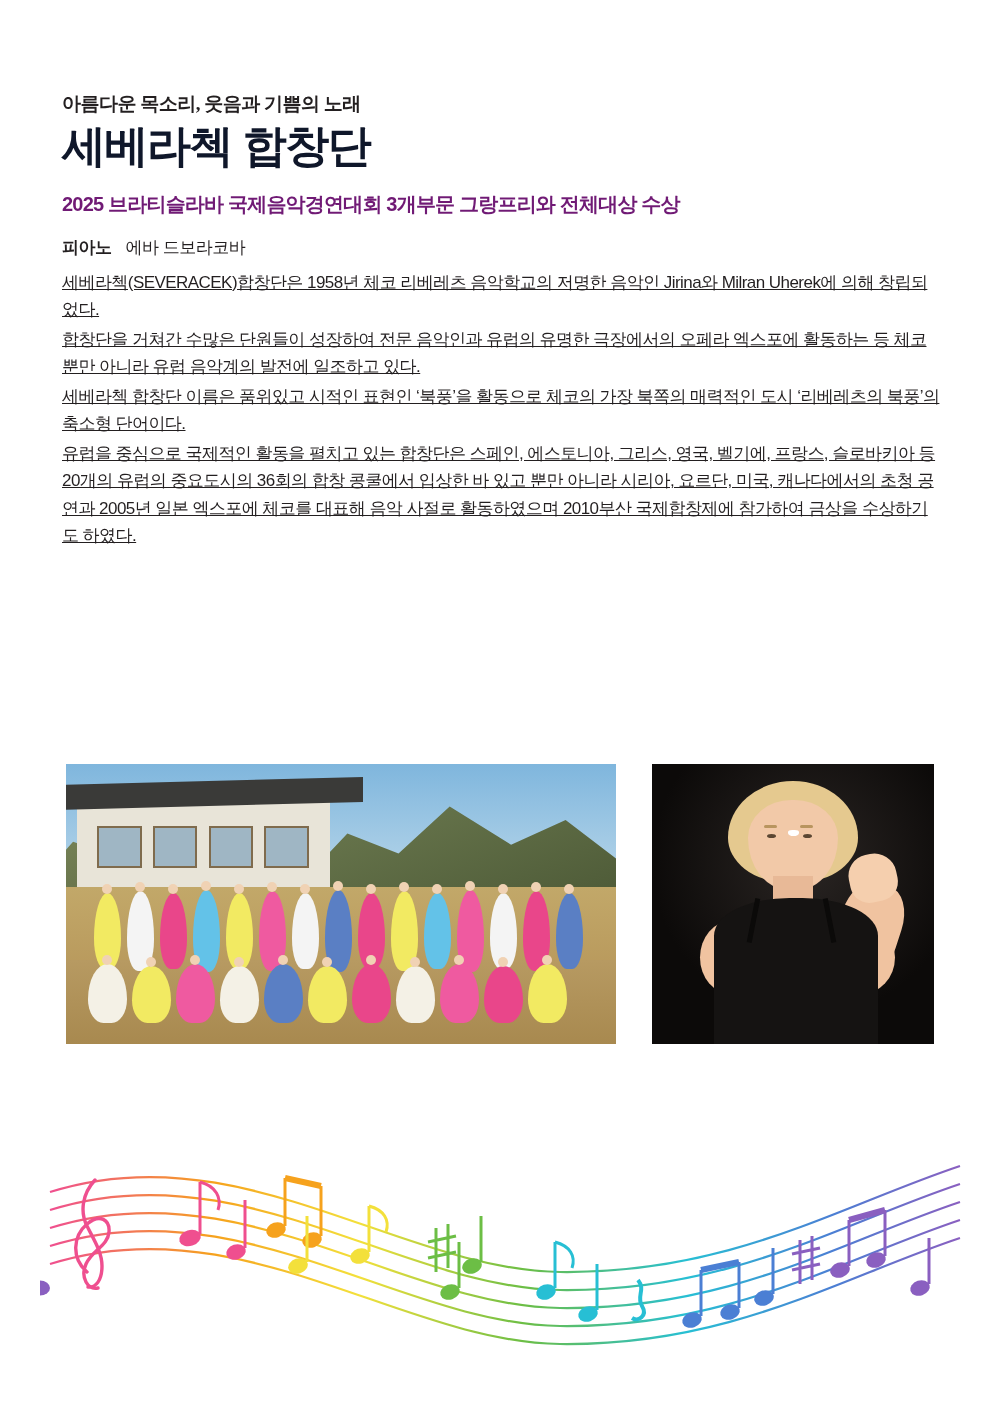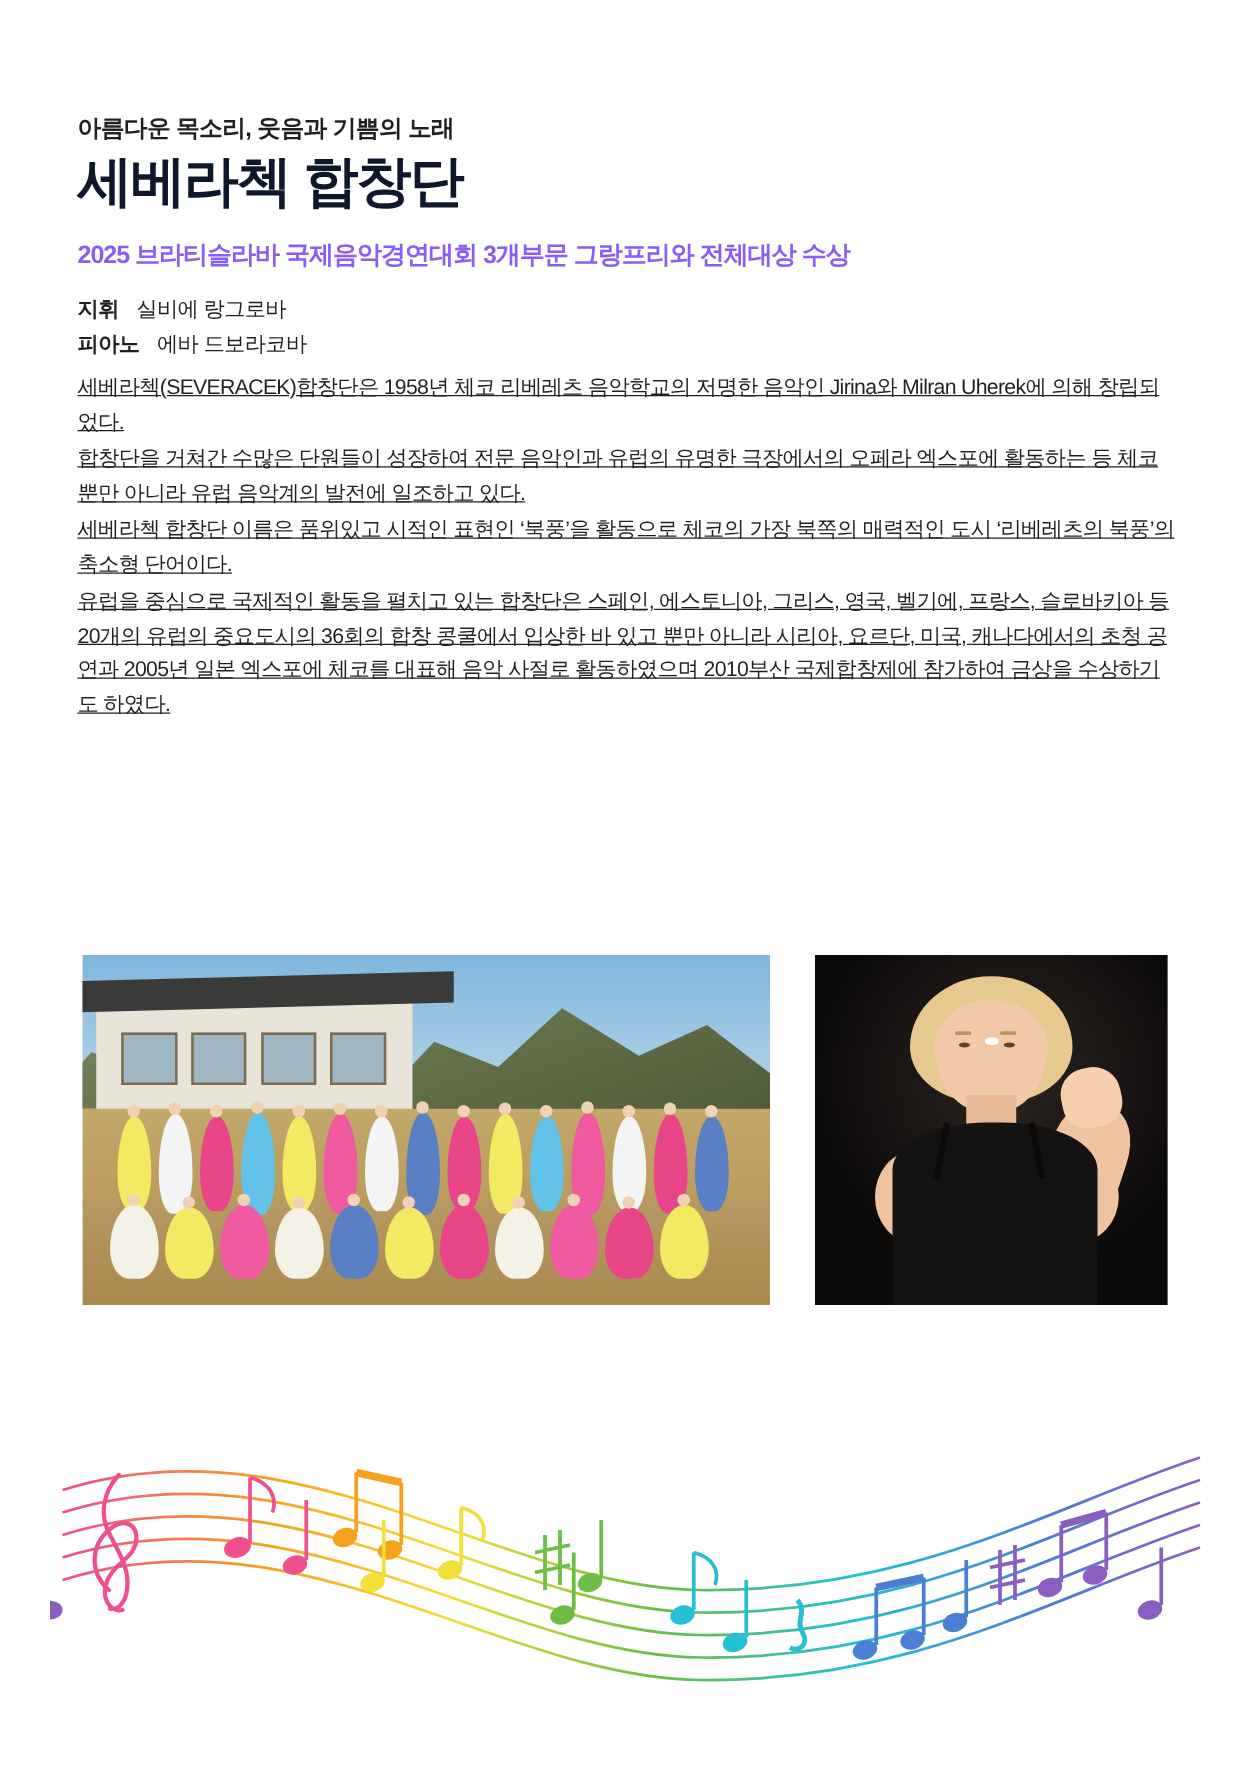--- a/index.html
+++ b/index.html
@@ -27,34 +27,35 @@
     top: 92px;
     width: 880px;
   }
   .kicker {
     font-size: 19px;
     font-weight: bold;
     letter-spacing: -0.5px;
     color: #231f20;
     margin: 0 0 4px 0;
     line-height: 1.3;
+    font-family: Liberation Serif, serif;
   }
   .title {
     font-size: 44px;
     font-weight: bold;
     letter-spacing: -1.5px;
     color: #0f172a;
     margin: 0 0 20px 0;
     line-height: 1.15;
   }
   .subtitle {
     font-size: 20px;
     font-weight: bold;
     letter-spacing: -0.8px;
-    color: #8b5cf6;
+    color: #701a75;
     margin: 0 0 18px 0;
     line-height: 1.3;
   }
   .credit-row {
     font-size: 17px;
     letter-spacing: -0.5px;
     line-height: 1.55;
     margin: 0 0 1px 0;
     color: #231f20;
   }
@@ -180,23 +181,20 @@
 </head>
 <body>
 
 <div class="page">
 
   <div class="content">
     <p class="kicker">아름다운 목소리, 웃음과 기쁨의 노래</p>
     <h1 class="title">세베라첵 합창단</h1>
     <p class="subtitle">2025 브라티슬라바 국제음악경연대회 3개부문 그랑프리와 전체대상 수상</p>
 
-    <p class="credit-row">
-      <span class="credit-label">지휘</span><span class="credit-value">실비에 랑그로바</span>
-    </p>
     <p class="credit-row">
       <span class="credit-label">피아노</span><span class="credit-value">에바 드보라코바</span>
     </p>
 
     <div class="body-block">
       <p class="para">세베라첵(SEVERACEK)합창단은 1958년 체코 리베레츠 음악학교의 저명한 음악인 Jirina와 Milran Uherek에 의해 창립되었다.</p>
       <p class="para">합창단을 거쳐간 수많은 단원들이 성장하여 전문 음악인과 유럽의 유명한 극장에서의 오페라 엑스포에 활동하는 등 체코 뿐만 아니라 유럽 음악계의 발전에 일조하고 있다.</p>
       <p class="para">세베라첵 합창단 이름은 품위있고 시적인 표현인 ‘북풍’을 활동으로 체코의 가장 북쪽의 매력적인 도시 ‘리베레츠의 북풍’의 축소형 단어이다.</p>
       <p class="para">유럽을 중심으로 국제적인 활동을 펼치고 있는 합창단은 스페인, 에스토니아, 그리스, 영국, 벨기에, 프랑스, 슬로바키아 등 20개의 유럽의 중요도시의 36회의 합창 콩쿨에서 입상한 바 있고 뿐만 아니라 시리아, 요르단, 미국, 캐나다에서의 초청 공연과 2005년 일본 엑스포에 체코를 대표해 음악 사절로 활동하였으며 2010부산 국제합창제에 참가하여 금상을 수상하기도 하였다.</p>
     </div>

